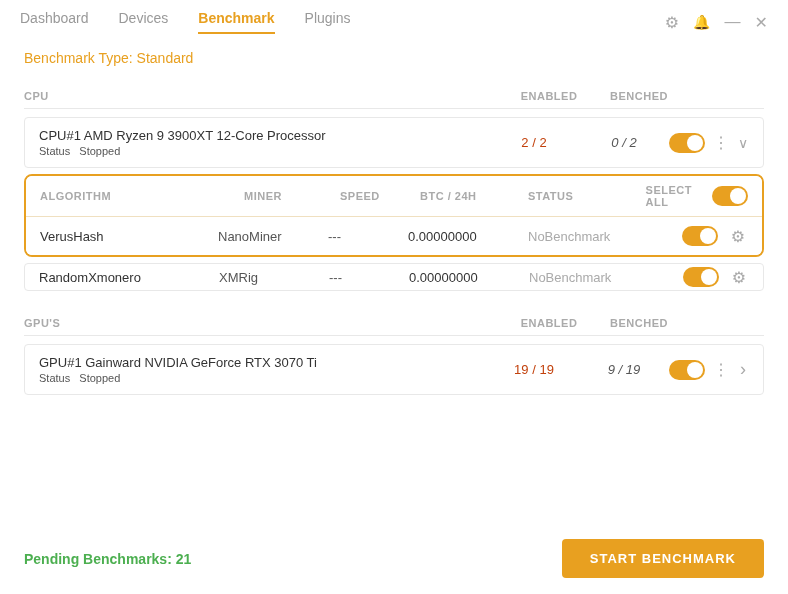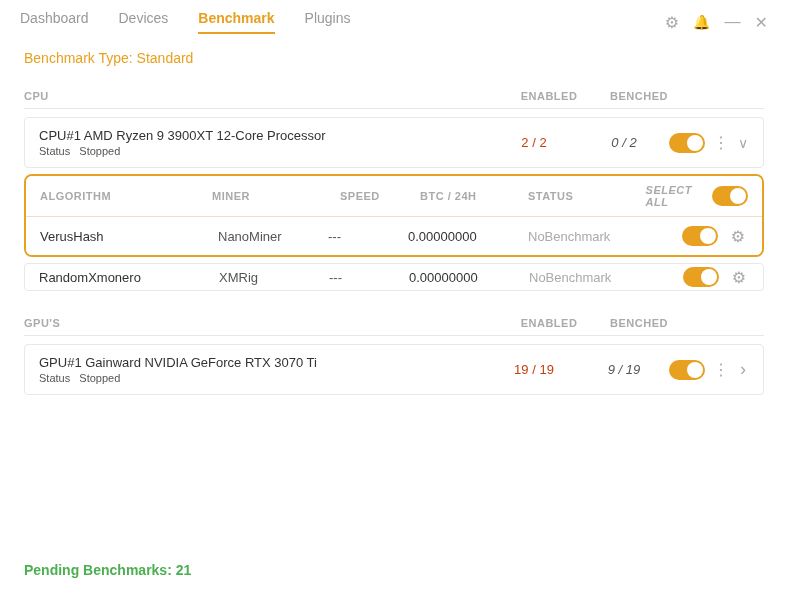--- a/index.html
+++ b/index.html
@@ -166,31 +166,30 @@
       background: #fff;
       border-bottom: 1px solid #f0e0c0;
     }
     .algo-header .ah-col {
       font-size: 11px;
       color: #aaa;
       font-weight: 600;
       letter-spacing: 0.5px;
     }
     .ah-algorithm { flex: 1; }
-    .ah-miner { width: 128px; }
+    .ah-miner { width: 96px; }
     .ah-speed { width: 80px; }
     .ah-btc { width: 108px; }
     .ah-status { width: 120px; }
     .ah-selectall {
       width: 100px;
       display: flex;
       align-items: center;
       gap: 20px;
       justify-content: flex-end;
-      font-style: italic;
     }
     .algo-row {
       display: flex;
       align-items: center;
       padding: 9px 14px;
       background: #fff;
     }
     .algo-row:not(:last-child) { border-bottom: 1px solid #f5f5f5; }
     .ar-algorithm { flex: 1; font-size: 13px; color: #333; }
     .ar-miner { width: 110px; font-size: 13px; color: #555; }
@@ -358,14 +357,15 @@
             <span class="icon-btn">⋮</span>
             <span class="icon-btn chevron-btn" style="font-size:18px; color:#aaa;">›</span>
           </div>
         </div>
       </div>
     </div>
   </div>
 
   <div class="footer">
     <div class="pending-text">Pending Benchmarks: 21</div>
+    <button class="start-btn">START BENCHMARK</button>
   </div>
 </div>
 
 </body></html>

